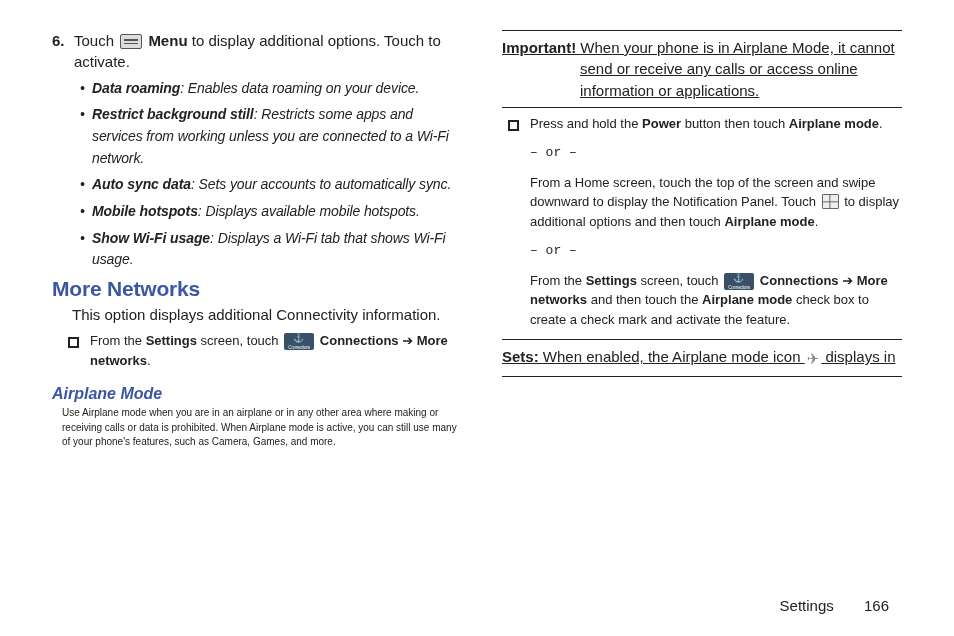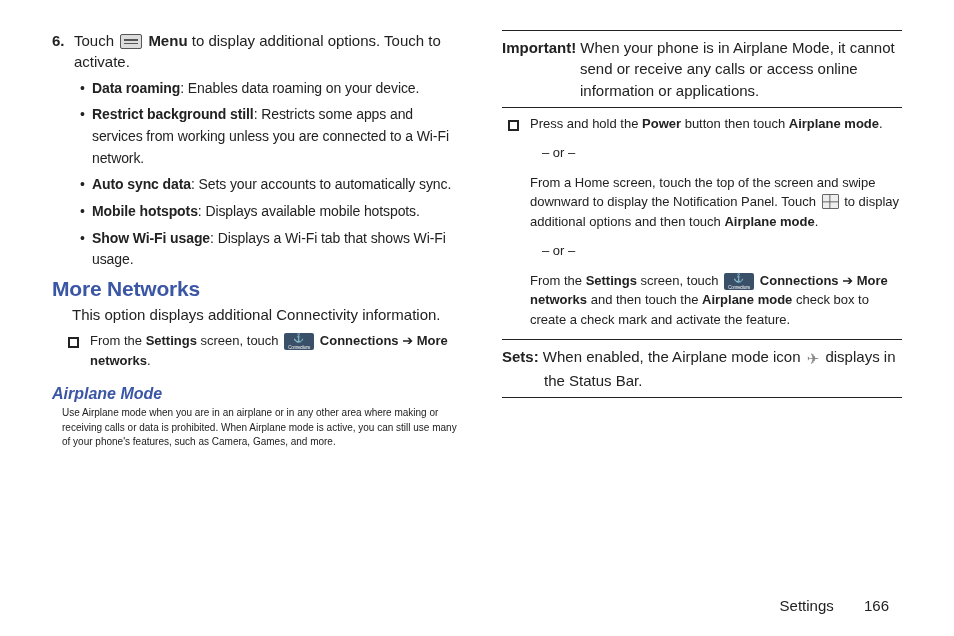--- a/index.html
+++ b/index.html
@@ -25,21 +25,21 @@
   .numbered {
     display: flex;
     gap: 8px;
     font-size: 15px;
     line-height: 1.42;
     margin-bottom: 5px;
   }
   .numbered .num { font-weight: bold; width: 14px; }
   .numbered .body { flex: 1; }
   .bullet-list { padding-left: 28px; font-size: 14px; line-height: 1.55; }
-  .bullet-list .item { position: relative; padding-left: 12px; margin-bottom: 5px; letter-spacing: -0.1px;}
+  .bullet-list .item { position: relative; padding-left: 12px; margin-bottom: 5px; letter-spacing: -0.1px; font-style: italic;}
   .bullet-list .item::before {
     content: "•"; position: absolute; left: 0; top: 0;
   }
   .h2 {
     color: #3a56a5;
     font-weight: bold;
     font-size: 21px;
     margin: 6px 0 3px 0;
     letter-spacing: -0.2px;
   }
@@ -61,21 +61,21 @@
   }
   .square-item::before {
     content: "";
     position: absolute;
     left: 6px; top: 6px;
     width: 7px; height: 7px;
     border: 2px solid #222;
   }
   .sub { padding-left: 0; }
   .hr { border: none; border-top: 1.5px solid #222; margin: 0 0 6px 0; }
-  .note-block { font-size: 15px; line-height: 1.42; padding: 0 0 6px 0; }
+  .note-block { font-size: 15px; line-height: 1.42; padding: 0 0 6px 0; text-decoration: underline; }
   .note-label { font-weight: bold; }
   .note-indent { padding-left: 73px; display: block; }
   .imp-indent { padding-left: 78px; display: block; }
   .icon-menu {
     display: inline-block; vertical-align: -3px;
     width: 22px; height: 15px;
     border: 1.5px solid #555; border-radius: 2px;
     background: #ddd; position: relative; margin: 0 2px;
   }
   .icon-menu::before, .icon-menu::after {
@@ -110,21 +110,21 @@
     display: inline-block; vertical-align: -2px;
     font-size: 15px; color: #888; margin: 0 2px;
   }
   .footer {
     position: absolute;
     bottom: 22px; right: 65px;
     font-size: 15px;
   }
   .footer .pg { margin-left: 26px; }
   .bold { font-weight: bold; }
-  .or { margin: 10px 12px; }
+  .or { margin: 10px 0; font-family: Liberation Mono, monospace; }
   .block { margin-bottom: 10px; }
   .right-sq { margin-left: 0; }
 </style>
 </head>
 <body>
 
 <div class="content">
 
   <div class="col col-left">
 
@@ -176,21 +176,20 @@
       <div class="or">– or –</div>
       <div class="block">
         <span>From the </span><span class="bold">Settings</span><span> screen, touch  </span><span class="icon-conn"></span>
         <span class="bold">Connections</span><span> ➔ </span><span class="bold">More networks</span><span> and then touch the </span><span class="bold">Airplane mode</span><span> check box to create a check mark and activate the feature.</span>
       </div>
     </div>
 
     <hr class="hr">
     <div class="note-block">
       <span class="note-label">Sets: </span><span>When enabled, the Airplane mode icon </span><span class="icon-plane">✈</span><span> displays in</span>
-      <span class="note-indent" style="padding-left:42px">the Status Bar.</span>
     </div>
     <hr class="hr">
   </div>
 </div>
 
 <div class="footer">
   <span>Settings</span>
   <span class="pg">166</span>
 </div>
 

